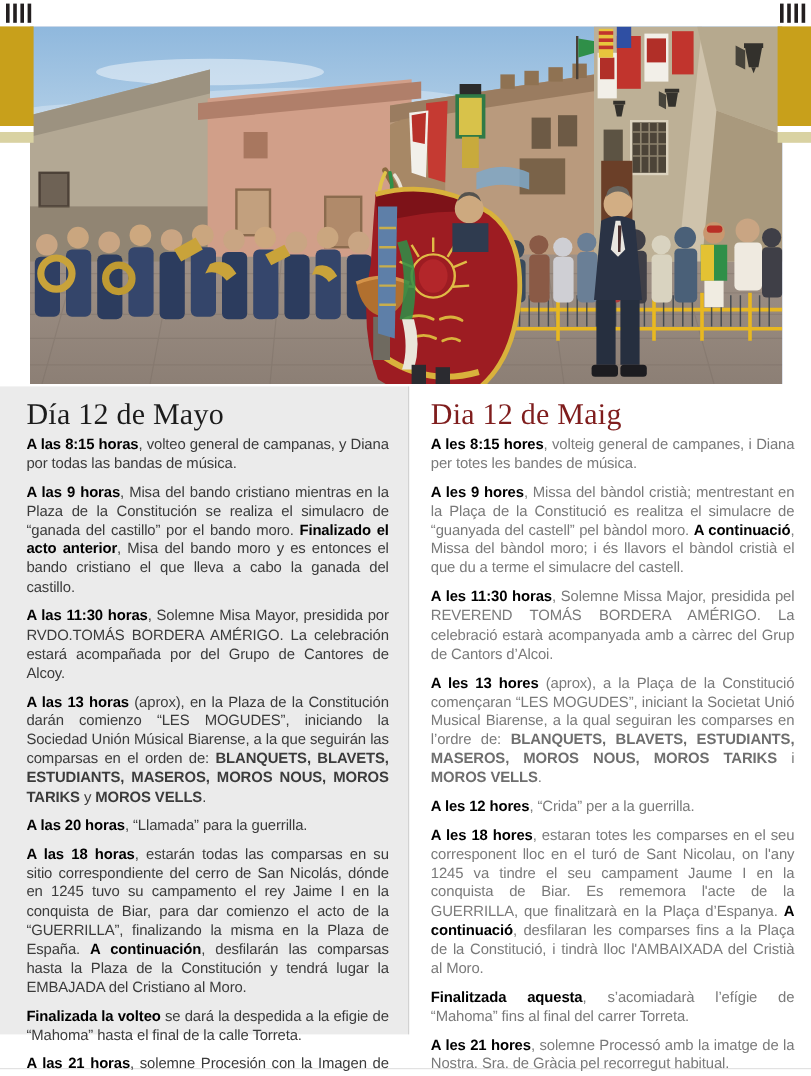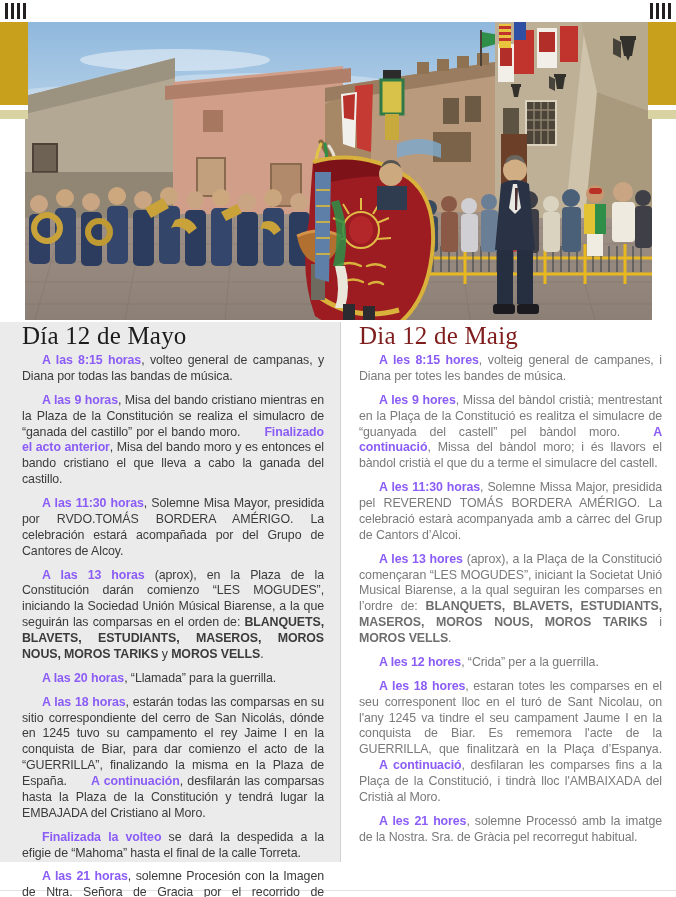--- a/index.html
+++ b/index.html
@@ -80,21 +80,21 @@
     position: absolute;
     left: 0;
     top: 322px;
     width: 676px;
     height: 540px;
     display: flex;
     z-index: 4;
   }
   .col {
     box-sizing: border-box;
-    padding: 0 16px 0 22px;
+    padding: 10px 16px 0 22px;
   }
   .col.es {
     width: 340px;
     background: #ebebeb;
   }
   .col.ca {
     width: 336px;
     background: #ffffff;
     border-left: 1px solid #d2d2d2;
     padding-left: 18px;
@@ -117,23 +117,22 @@
     font-size: 12.4px;
     line-height: 1.28;
     text-align: justify;
     color: #3b3b3b;
     letter-spacing: -0.1px;
   }
   .col.ca p.entry { color: #7a7a7a; }
 
   p.entry b.time,
   p.entry b.cue {
-    color: #8b5cf6;
+    color: #000000;
     font-weight: bold;
-    margin-left: 20px;
   }
   p.entry b.caps {
     color: #3b3b3b;
     font-weight: bold;
   }
   .col.ca p.entry b.caps { color: #6e6e6e; }
 
   
   .bottom-rule {
     position: absolute;
@@ -500,19 +499,20 @@
       <p class="entry"><b class="time">A les 9 hores</b><span>, Missa del bàndol cristià; mentrestant en la Plaça de la Constitució es realitza el simulacre de “guanyada del castell” pel bàndol moro. </span><b class="cue">A continuació</b><span>, Missa del bàndol moro; i és llavors el bàndol cristià el que du a terme el simulacre del castell.</span></p>
 
       <p class="entry"><b class="time">A les 11:30 horas</b><span>, Solemne Missa Major, presidida pel REVEREND TOMÁS BORDERA AMÉRIGO. La celebració estarà acompanyada amb a càrrec del Grup de Cantors d’Alcoi.</span></p>
 
       <p class="entry"><b class="time">A les 13 hores</b><span> (aprox), a la Plaça de la Constitució començaran “LES MOGUDES”, iniciant la Societat Unió Musical Biarense, a la qual seguiran les comparses en l’ordre de: </span><b class="caps">BLANQUETS, BLAVETS, ESTUDIANTS, MASEROS, MOROS NOUS, MOROS TARIKS</b><span> i </span><b class="caps">MOROS VELLS</b><span>.</span></p>
 
       <p class="entry"><b class="time">A les 12 hores</b><span>, “Crida” per a la guerrilla.</span></p>
 
       <p class="entry"><b class="time">A les 18 hores</b><span>, estaran totes les comparses en el seu corresponent lloc en el turó de Sant Nicolau, on l'any 1245 va tindre el seu campament Jaume I en la conquista de Biar. Es rememora l'acte de la GUERRILLA, que finalitzarà en la Plaça d’Espanya. </span><b class="cue">A continuació</b><span>, desfilaran les comparses fins a la Plaça de la Constitució, i tindrà lloc l'AMBAIXADA del Cristià al Moro.</span></p>
 
+      <p class="entry"><b class="cue">Finalitzada aquesta</b><span>, s’acomiadarà l’efígie de “Mahoma” fins al final del carrer Torreta.</span></p>
 
       <p class="entry"><b class="time">A les 21 hores</b><span>, solemne Processó amb la imatge de la Nostra. Sra. de Gràcia pel recorregut habitual.</span></p>
     </div>
   </div>
 
   <div class="bottom-rule"></div>
 </div>
 
 </body></html>

